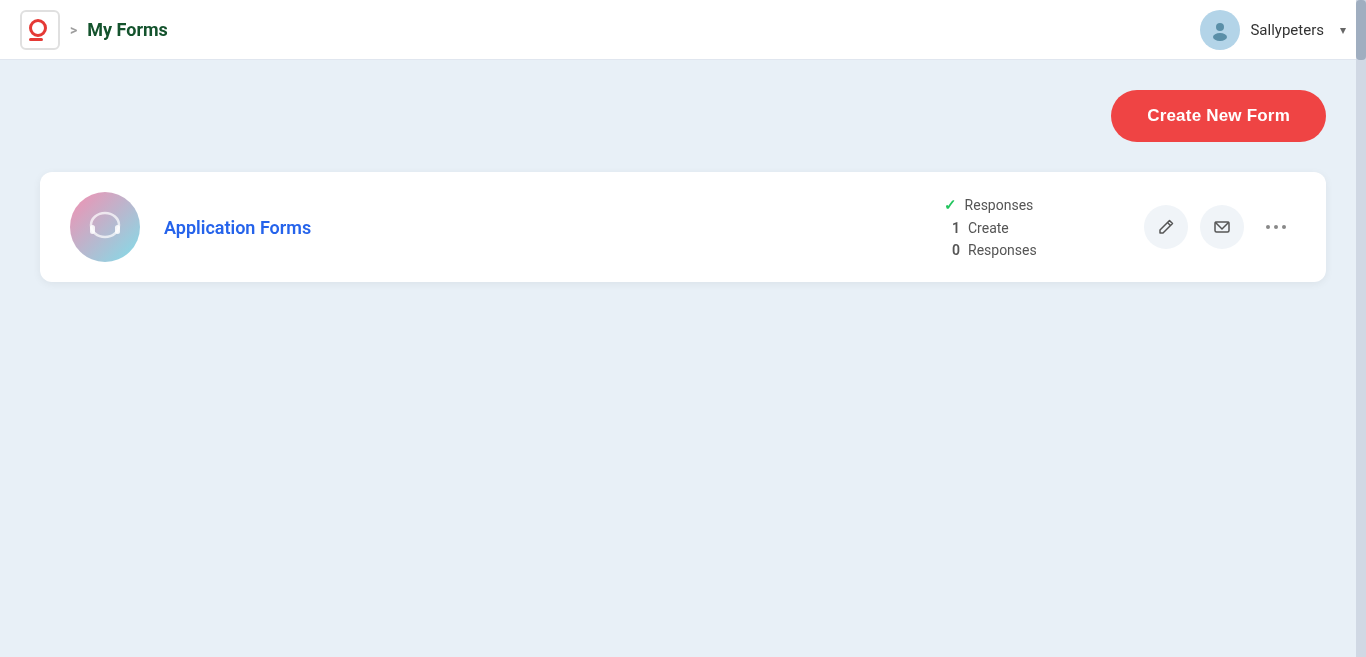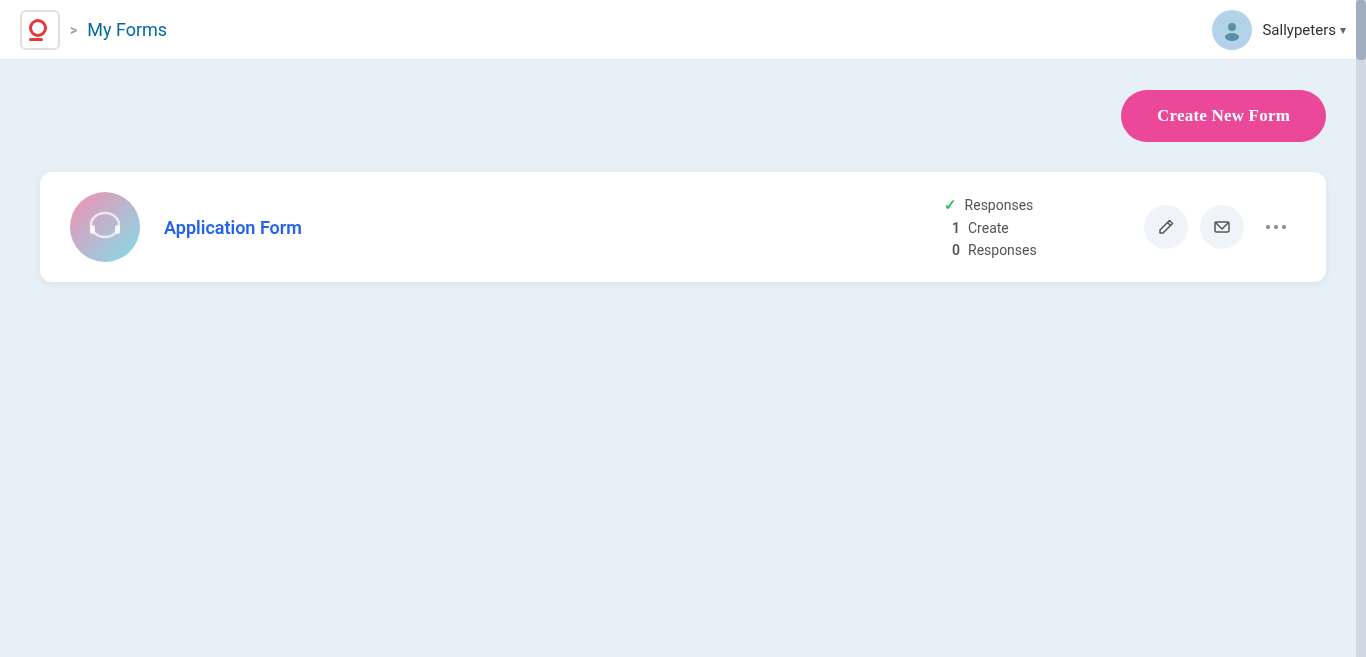--- a/index.html
+++ b/index.html
@@ -57,22 +57,22 @@
       bottom: 0; left: 0;
       border-radius: 2px;
     }
     .chevron-right {
       color: #9e9e9e;
       font-size: 14px;
       font-weight: bold;
     }
     .breadcrumb-title {
       font-size: 18px;
-      font-weight: 400;
-      color: #0369a1;
+      font-weight: 700;
+      color: #14532d;
     }
     .header-right {
       display: flex;
       align-items: center;
       gap: 10px;
     }
     .avatar {
       width: 40px;
       height: 40px;
       border-radius: 50%;
@@ -81,50 +81,49 @@
       align-items: center;
       justify-content: center;
       color: #5a8fa8;
       font-size: 18px;
     }
     .username {
       font-size: 15px;
       color: #333;
       display: flex;
       align-items: center;
-      gap: 4px;
+      gap: 16px;
       cursor: pointer;
     }
     .dropdown-arrow {
       font-size: 12px;
       color: #666;
     }
 
     
     .main {
       padding: 30px 40px;
     }
 
     
     .create-btn-row {
       display: flex;
       justify-content: flex-end;
       margin-bottom: 30px;
     }
     .create-btn {
-      background: #ec4899;
+      background: #ef4444;
       color: #fff;
       border: none;
       border-radius: 30px;
       padding: 16px 36px;
       font-size: 17px;
       font-weight: 600;
       cursor: pointer;
       letter-spacing: 0.2px;
-      font-family: Liberation Serif, serif;
     }
 
     
     .form-card {
       background: #ffffff;
       border-radius: 12px;
       padding: 20px 30px;
       display: flex;
       align-items: center;
       box-shadow: 0 2px 8px rgba(0,0,0,0.06);
@@ -265,21 +264,21 @@
   <div class="form-card">
 
     <div class="form-thumbnail">
       <svg viewBox="0 0 44 44" fill="none" xmlns="http://www.w3.org/2000/svg">
         <ellipse cx="22" cy="20" rx="14" ry="12" stroke="white" stroke-width="2.5" fill="none" opacity="0.7"></ellipse>
         <rect x="7" y="20" width="5" height="9" rx="2.5" fill="white" opacity="0.85"></rect>
         <rect x="32" y="20" width="5" height="9" rx="2.5" fill="white" opacity="0.85"></rect>
       </svg>
     </div>
 
-    <div class="form-name">Application Form</div>
+    <div class="form-name">Application Forms</div>
 
     <div class="form-stats">
       <div class="stat-row">
         <span class="stat-check">✓</span>
         <span>Responses</span>
       </div>
       <div class="stat-row">
         <span class="stat-number">1</span>
         <span>Create</span>
       </div>

